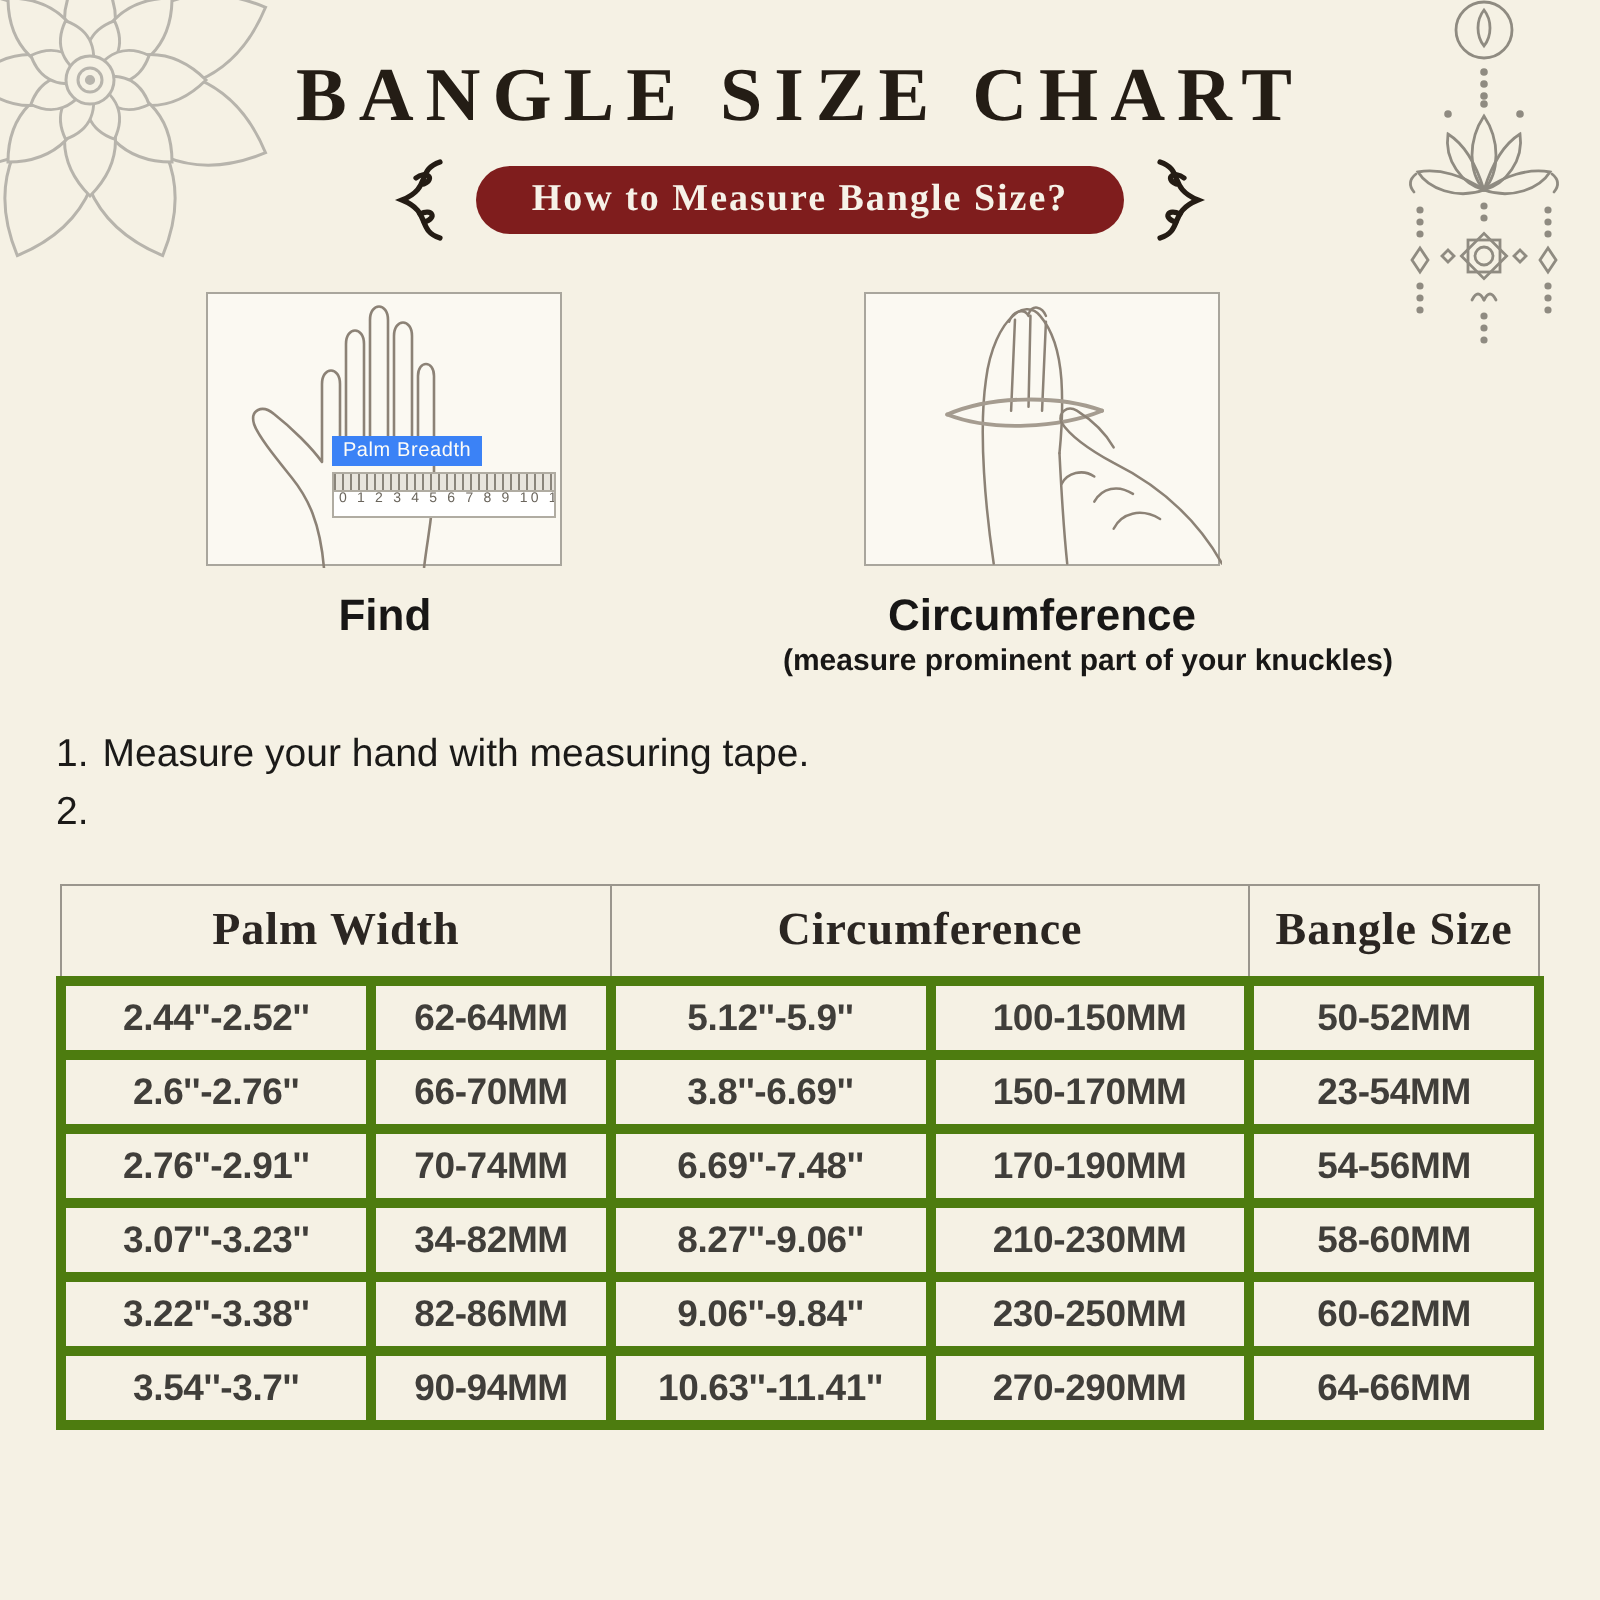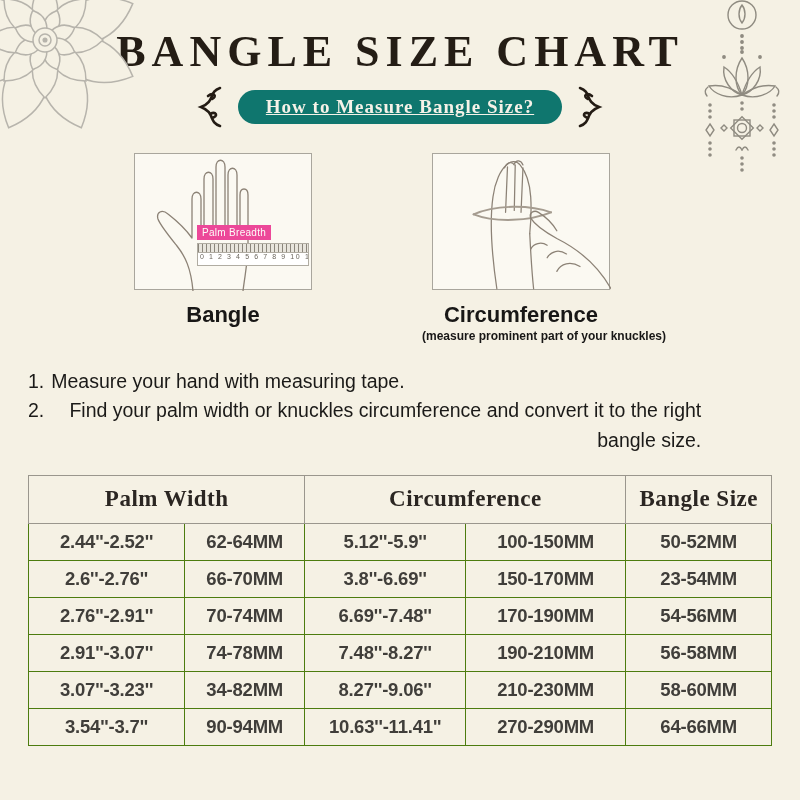--- a/index.html
+++ b/index.html
@@ -13,91 +13,91 @@
   }
   .ornament { position:absolute; pointer-events:none; }
   #mandala { top:-15px; left:-15px; }
   #lotus { top:0; left:694px; }
 
   .title {
     margin-top:26px;
     text-align:center;
     font-family:"Liberation Serif", serif;
     font-weight:700;
-    font-size:44px;
+    font-size:38px;
     letter-spacing:6px;
     color:#241d15;
   }
   .pill-row {
     display:flex; justify-content:center; align-items:center;
     gap:12px; margin-top:8px;
   }
   .pill {
-    background:#0f766e; color:#f6f2e8;
+    background:#7f1d1d; color:#f6f2e8;
     border-radius:18px; padding:6px 28px;
     font-family:"Liberation Serif", serif;
-    font-weight:700; font-size:19px; letter-spacing:1px;text-decoration:underline;
+    font-weight:700; font-size:19px; letter-spacing:1px;
   }
   .illus-row {
     display:flex; justify-content:center; align-items:flex-start;
     gap:64px; margin-top:24px;
   }
   .illus { display:flex; flex-direction:column; align-items:center; }
   .illus-box {
     width:178px; height:137px;
     background:#fbf9f2;
     border:1px solid #a9a69d;
     position:relative;
   }
   .illus-box svg { position:absolute; top:0; left:0; }
   .ruler-label {
     position:absolute; left:62px; top:71px;
-    background:#ec4899; color:#fdfcf8;
+    background:#3b82f6; color:#fdfcf8;
     font-size:10px; padding:2px 5px; letter-spacing:0.3px;
     white-space:nowrap;
   }
   .ruler {
     position:absolute; left:62px; top:89px; right:2px; height:23px;
     background:#ffffff; border:1px solid #b0aca2;
   }
   .ruler-ticks {
     height:9px; border-bottom:1px solid #b0aca2;
     background:repeating-linear-gradient(90deg, #8a857b 0 1px, transparent 1px 4px);
     background-color:#e8e5dd;
   }
   .ruler-numbers {
     font-size:7px; color:#6a655c; letter-spacing:1.6px;
     padding-left:2px; white-space:nowrap; overflow:hidden; display:block;
   }
   .caption {
     margin-top:12px; font-size:22px; font-weight:700; color:#181716;
   }
   .caption-note {
-    margin-top:1px; font-size:12px; font-weight:700; color:#181716;
+    margin-top:1px; font-size:15px; font-weight:700; color:#181716;
     white-space:nowrap;
     margin-left:46px;
   }
   .instructions { margin:24px 0 0 28px; font-size:19.5px; line-height:1.5; }
   .instruction { display:flex; }
   .instruction .num { flex:0 0 auto; margin-right:7px; }
   .instruction .txt { max-width:650px;text-align:right; }
 
   table.size-table {
     width:744px; margin:20px auto 0;
     border-collapse:collapse; table-layout:fixed;
     background:transparent;
   }
   .size-table th {
     font-family:"Liberation Serif", serif;
     font-size:23px; font-weight:700; color:#2b2622;
     height:48px; border:1px solid #9a968d; letter-spacing:0.5px;margin-top:44px;
   }
   .size-table td {
     font-size:18.5px; font-weight:700; color:#403e3a;
-    text-align:center; height:37px; border:1px solid #4d7c0f;
+    text-align:center; height:37px; border:5px solid #4d7c0f;
     letter-spacing:-0.2px;
   }
   col.c1{width:21%} col.c2{width:16.2%} col.c3{width:21.6%} col.c4{width:21.6%} col.c5{width:19.6%}
 </style>
 </head>
 <body>
 
 <svg id="mandala" class="ornament" width="200" height="200" viewBox="0 0 200 200" fill="none">
   <g transform="translate(60,55)" stroke="#b7b4ac" stroke-width="1.5" fill="#f5f1e4">
     <g>
@@ -214,21 +214,21 @@
                  L57 45 C57 36 66 36 66 45 L66 79 L69 79 L69 25 C69 16 78 16 78 25 L78 79 L81 79
                  L81 13 C81 4 90 4 90 13 L90 79 L93 79 L93 21 C93 12 102 12 102 21 L102 81 L105 81
                  L105 41 C105 33 113 33 113 41 L113 90 C113 108 110 120 108 137"></path>
       </svg>
       <div class="ruler-label">Palm Breadth</div>
       <div class="ruler">
         <div class="ruler-ticks"></div>
         <span class="ruler-numbers">0 1 2 3 4 5 6 7 8 9 10 11 12 13 14</span>
       </div>
     </div>
-    <div class="caption">Bangle</div>
+    <div class="caption">Find</div>
   </div>
 
   <div class="illus">
     <div class="illus-box">
       <svg width="178" height="137" viewBox="0 0 184 137" fill="none" stroke="#8c8276" stroke-width="1.3" stroke-linecap="round" stroke-linejoin="round">
         <path d="M66 137 C62 110 58 70 62 42 C64 26 70 14 76 9 C80 5 86 4 90 9 C96 16 100 28 101 42 C102 58 101 70 100 80"></path>
         <path d="M74 12 C76 6 82 5 84 9"></path>
         <path d="M84 8 C86 3 91 4 93 9"></path>
         <path d="M77 11 L75 58"></path>
         <path d="M85 9 L84 56"></path>
@@ -248,21 +248,20 @@
   </div>
 </div>
 
 <div class="instructions">
   <div class="instruction">
     <span class="num">1.</span>
     <span class="txt">Measure your hand with measuring tape.</span>
   </div>
   <div class="instruction">
     <span class="num">2.</span>
-    <span class="txt">Find your palm width or knuckles circumference and convert it to the right bangle size.</span>
   </div>
 </div>
 
 <table class="size-table">
   <colgroup>
       <col class="c1">
       <col class="c2">
       <col class="c3">
       <col class="c4">
       <col class="c5">
@@ -290,34 +289,34 @@
       <td>23-54MM</td>
     </tr>
     <tr>
       <td>2.76''-2.91''</td>
       <td>70-74MM</td>
       <td>6.69''-7.48''</td>
       <td>170-190MM</td>
       <td>54-56MM</td>
     </tr>
     <tr>
-      <td>2.91''-3.07''</td>
-      <td>74-78MM</td>
-      <td>7.48''-8.27''</td>
-      <td>190-210MM</td>
-      <td>56-58MM</td>
-    </tr>
-    <tr>
       <td>3.07''-3.23''</td>
       <td>34-82MM</td>
       <td>8.27''-9.06''</td>
       <td>210-230MM</td>
       <td>58-60MM</td>
     </tr>
     <tr>
+      <td>3.22''-3.38''</td>
+      <td>82-86MM</td>
+      <td>9.06''-9.84''</td>
+      <td>230-250MM</td>
+      <td>60-62MM</td>
+    </tr>
+    <tr>
       <td>3.54''-3.7''</td>
       <td>90-94MM</td>
       <td>10.63''-11.41''</td>
       <td>270-290MM</td>
       <td>64-66MM</td>
     </tr>
   </tbody>
 </table>
 
 </body></html>

